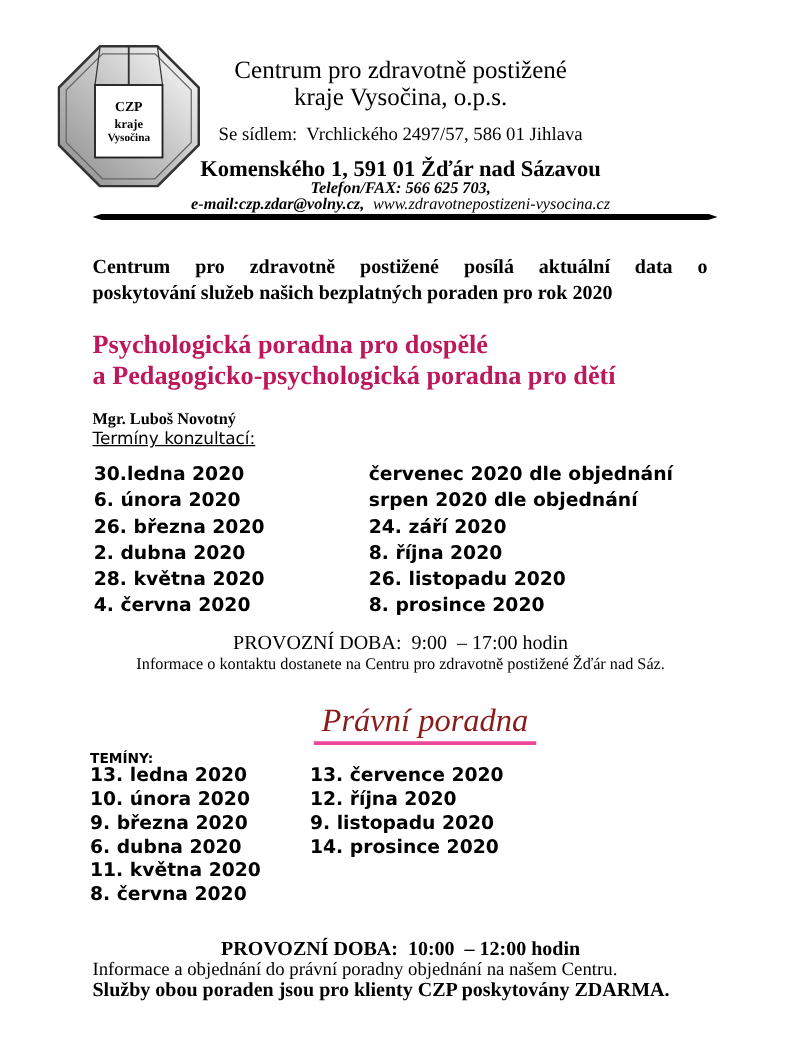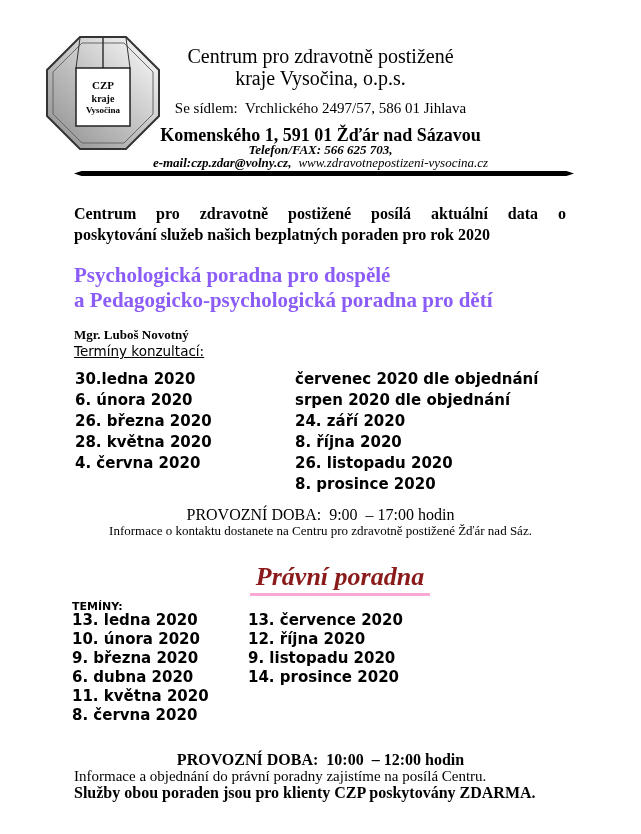--- a/index.html
+++ b/index.html
@@ -28,38 +28,38 @@
   .rule{
     left:74px;top:171px;width:500px;height:5px;background:#000;
     clip-path:polygon(0 50%,1.5% 0,98.5% 0,100% 50%,98.5% 100%,1.5% 100%);
   }
 
   
   .intro{left:74px;top:203px;width:492px;font-weight:bold;font-size:16px;line-height:21px;}
   .intro .j{text-align:justify;text-align-last:justify;}
 
   
-  .blue-heading{left:74px;top:263px;width:560px;color:#8b5cf6;font-weight:bold;font-size:21px;line-height:24.5px;}
+  .blue-heading{left:74px;top:263px;width:560px;color:#be185d;font-weight:bold;font-size:21px;line-height:24.5px;}
   .consultant{left:74px;top:327px;font-weight:bold;font-size:13px;}
   .terms1{left:74px;top:343px;font-family:"DejaVu Sans", sans-serif;font-size:13.5px;text-decoration:underline;}
   .dates{font-family:"DejaVu Sans", sans-serif;font-weight:bold;font-size:15px;}
   .d1{top:369px;line-height:21px;}
   .d1.left{left:75px;}
   .d1.right{left:295px;}
   .d2{top:611px;line-height:19px;}
   .d2.left{left:72px;}
   .d2.right{left:248px;}
   .hours1{top:506px;font-size:16px;}
   .info1{top:523px;font-size:13px;}
 
   
   .red-heading-wrap{left:40px;top:562px;width:600px;text-align:center;}
   .red-heading{
-    display:inline-block;color:#8b1a1a;font-weight:bold;font-style:italic;
-    font-size:26px;line-height:30px;border-bottom:3px solid #f9a8d4;padding:0 6px 1px 6px;
+    display:inline-block;color:#8b1a1a;font-weight:normal;font-style:italic;
+    font-size:26px;line-height:30px;border-bottom:3px solid #ec4899;padding:0 6px 1px 6px;
   }
   .teminy{left:72px;top:600px;font-family:"DejaVu Sans", sans-serif;font-weight:bold;font-size:11px;}
   .hours2{top:751px;font-weight:bold;font-size:16px;}
   .info2{left:74px;top:768px;font-size:15px;}
   .zdarma{left:74px;top:784px;font-weight:bold;font-size:16px;}
 </style>
 </head>
 <body>
 
 <div class="page">
@@ -102,20 +102,21 @@
     <div>a Pedagogicko-psychologická poradna pro dětí</div>
   </div>
 
   <div class="abs consultant">Mgr. Luboš Novotný</div>
   <div class="abs terms1">Termíny konzultací:</div>
 
   <div class="abs dates d1 left">
     <div>30.ledna 2020</div>
     <div>6. února 2020</div>
     <div>26. března 2020</div>
+    <div>2. dubna 2020</div>
     <div>28. května 2020</div>
     <div>4. června 2020</div>
   </div>
   <div class="abs dates d1 right">
     <div>červenec 2020 dle objednání</div>
     <div>srpen 2020 dle objednání</div>
     <div>24. září 2020</div>
     <div>8. října 2020</div>
     <div>26. listopadu 2020</div>
     <div>8. prosince 2020</div>
@@ -138,16 +139,16 @@
     <div>8. června 2020</div>
   </div>
   <div class="abs dates d2 right">
     <div>13. července 2020</div>
     <div>12. října 2020</div>
     <div>9. listopadu 2020</div>
     <div>14. prosince 2020</div>
   </div>
 
   <div class="abs centered hours2 prewrap">PROVOZNÍ DOBA:  10:00  – 12:00 hodin</div>
-  <div class="abs info2">Informace a objednání do právní poradny zajistíme na posílá Centru.</div>
+  <div class="abs info2">Informace a objednání do právní poradny objednání na našem Centru.</div>
   <div class="abs zdarma">Služby obou poraden jsou pro klienty CZP poskytovány ZDARMA.</div>
 
 </div>
 
 </body></html>

